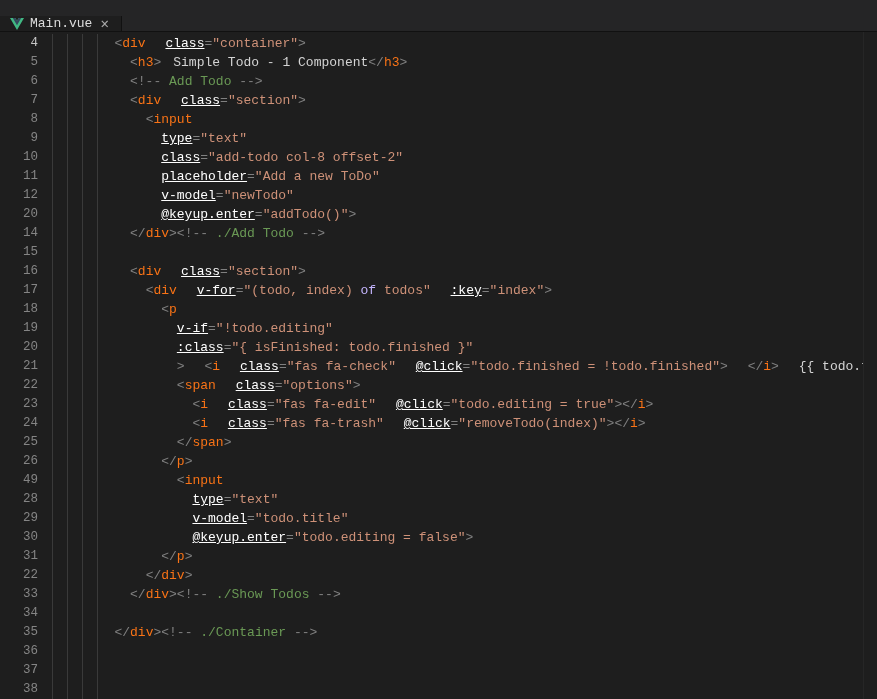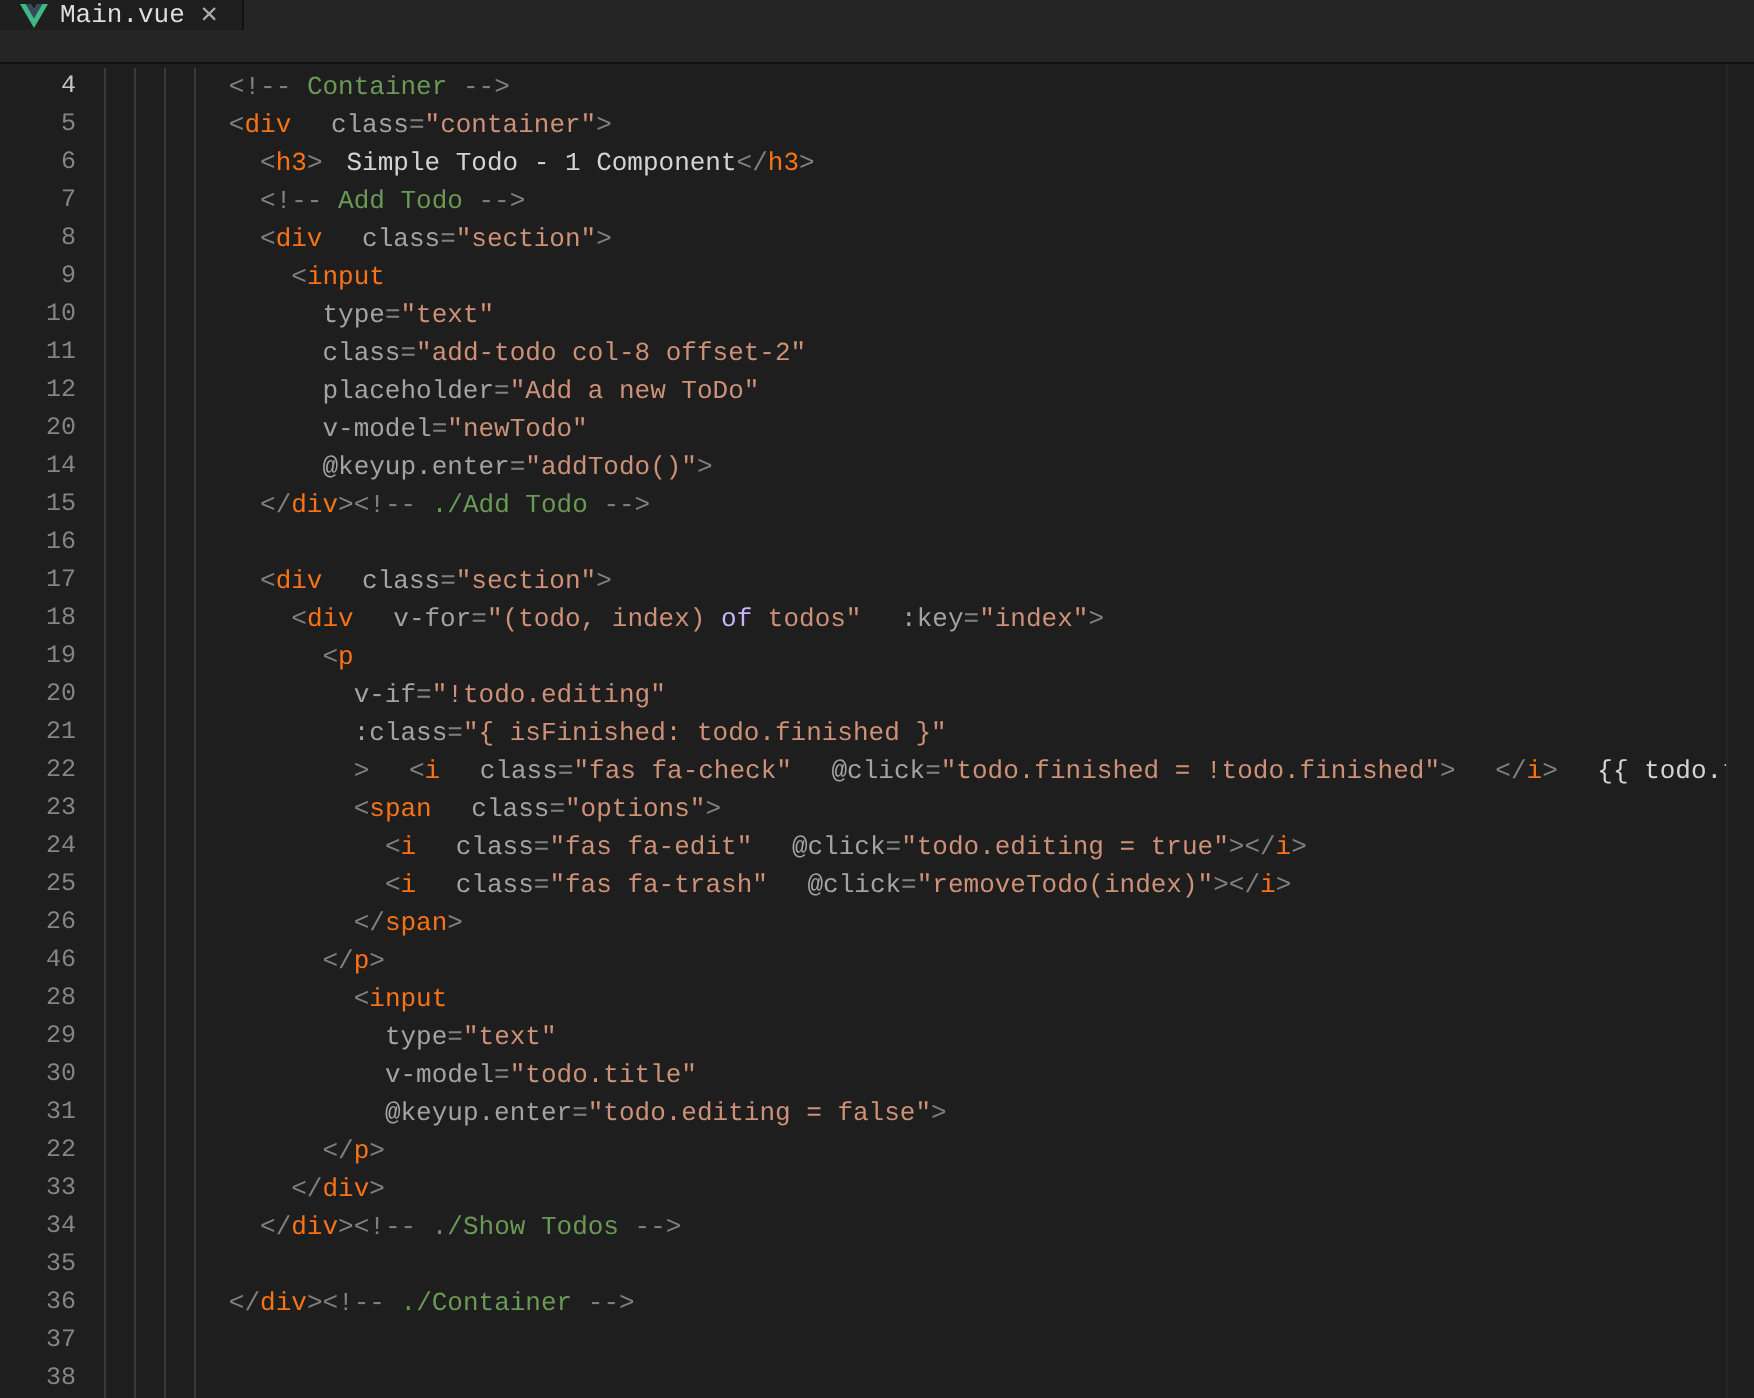--- a/index.html
+++ b/index.html
@@ -8,21 +8,21 @@
     background: #1e1e1e;
     font-family: Consolas, "Courier New", monospace;
     font-size: 13px;
     overflow: hidden;
     color: #d4d4d4;
   }
   .tab-bar {
     height: 32px;
     background: #252526;
     display: flex;
-    align-items: flex-start;
+    align-items: flex-end;
     border-bottom: 1px solid #111;
   }
   .tab {
     display: flex;
     align-items: center;
     gap: 6px;
     padding: 0 10px;
     background: #1e1e1e;
     color: #ddd;
     font-size: 13px;
@@ -75,21 +75,21 @@
   .guide {
     position: absolute;
     top: 0;
     width: 1px;
     background: #3a3a3a;
     height: 665px;
   }
   
   .pun  { color: #808080; }   
   .tag  { color: #f97316; }   
-  .attr { color: #a3a3a3; }   
+  .attr { color: #ffffff; text-decoration: underline; }   
   .str  { color: #ce9178; }   
   .cmt  { color: #6a9955; }   
   .txt  { color: #d4d4d4; margin-left: 12px; }   
   .kw   { color: #c4b5fd; }   
 
   
   .ruler {
     position:absolute; right:0; top:0; bottom:0; width:14px;
     background:#1e1e1e; border-left:1px solid #262626;
   }
@@ -126,41 +126,40 @@
       <div class="ln">17</div>
       <div class="ln">18</div>
       <div class="ln">19</div>
       <div class="ln">20</div>
       <div class="ln">21</div>
       <div class="ln">22</div>
       <div class="ln">23</div>
       <div class="ln">24</div>
       <div class="ln">25</div>
       <div class="ln">26</div>
-      <div class="ln">46</div>
+      <div class="ln">49</div>
       <div class="ln">28</div>
       <div class="ln">29</div>
       <div class="ln">30</div>
       <div class="ln">31</div>
       <div class="ln">22</div>
       <div class="ln">33</div>
       <div class="ln">34</div>
       <div class="ln">35</div>
       <div class="ln">36</div>
       <div class="ln">37</div>
       <div class="ln">38</div>
     </div>
   <div class="code" id="code">
     <div class="guides">
       <div class="guide" style="left:0px"></div>
       <div class="guide" style="left:15px"></div>
       <div class="guide" style="left:30px"></div>
       <div class="guide" style="left:45px"></div>
     </div>
-  <div class="line"><span>        </span><span class="pun">&lt;!--</span><span class="cmt"> Container </span><span class="pun">--&gt;</span></div>
       <div class="line"><span>        </span><span class="pun">&lt;</span><span class="tag">div</span><span class="txt"> </span><span class="attr">class</span><span class="pun">=</span><span class="str">"container"</span><span class="pun">&gt;</span></div>
       <div class="line"><span>          </span><span class="pun">&lt;</span><span class="tag">h3</span><span class="pun">&gt;</span><span class="txt">Simple Todo - 1 Component</span><span class="pun">&lt;/</span><span class="tag">h3</span><span class="pun">&gt;</span></div>
       <div class="line"><span>          </span><span class="pun">&lt;!--</span><span class="cmt"> Add Todo </span><span class="pun">--&gt;</span></div>
       <div class="line"><span>          </span><span class="pun">&lt;</span><span class="tag">div</span><span class="txt"> </span><span class="attr">class</span><span class="pun">=</span><span class="str">"section"</span><span class="pun">&gt;</span></div>
       <div class="line"><span>            </span><span class="pun">&lt;</span><span class="tag">input</span></div>
       <div class="line"><span>              </span><span class="attr">type</span><span class="pun">=</span><span class="str">"text"</span></div>
       <div class="line"><span>              </span><span class="attr">class</span><span class="pun">=</span><span class="str">"add-todo col-8 offset-2"</span></div>
       <div class="line"><span>              </span><span class="attr">placeholder</span><span class="pun">=</span><span class="str">"Add a new ToDo"</span></div>
       <div class="line"><span>              </span><span class="attr">v-model</span><span class="pun">=</span><span class="str">"newTodo"</span></div>
       <div class="line"><span>              </span><span class="attr">@keyup.enter</span><span class="pun">=</span><span class="str">"addTodo()"</span><span class="pun">&gt;</span></div>

